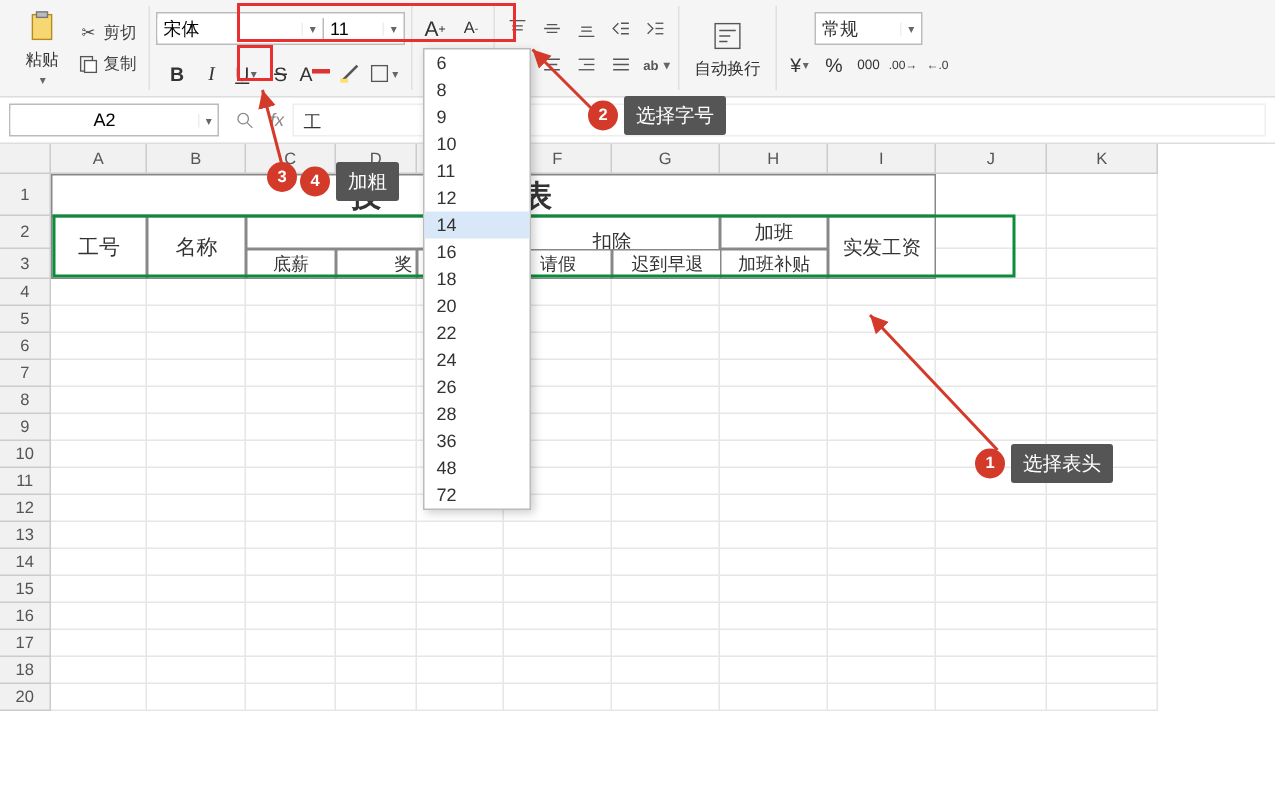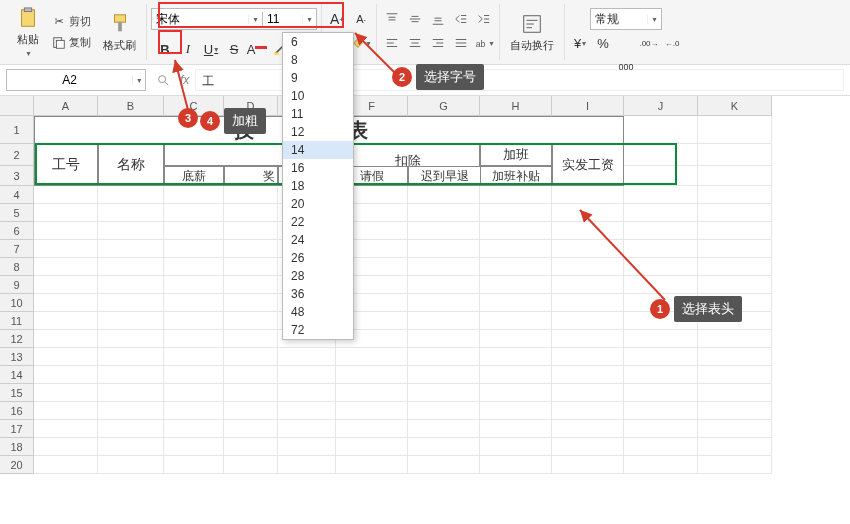--- a/index.html
+++ b/index.html
@@ -81,29 +81,20 @@
         <div class="r-btn">
           <span class="ic">
             <svg class="icon" viewBox="0 0 16 16">
                 <rect x="2" y="2" width="9" height="11" fill="none" stroke="#555"></rect>
                 <rect x="5" y="5" width="9" height="9" fill="#fff" stroke="#555"></rect>
               </svg>
           </span>
           <span>复制</span>
         </div>
       </div>
-      <div class="big-btn">
-        <span class="big-ic">
-          <svg class="icon-lg" viewBox="0 0 24 24">
-              <rect x="6" y="2" width="12" height="8" fill="#f7d774" stroke="#b58b1e"></rect>
-              <rect x="10" y="10" width="4" height="10" fill="#999"></rect>
-            </svg>
-        </span>
-        <span>格式刷</span>
-      </div>
     </div>
 
     <div class="ribbon-group" style="height:56px; justify-content:space-between; padding-top:4px;">
       <div class="font-box">
         <input class="font-name" value="宋体" style="">
         <span class="font-drop">▾</span>
         <input class="font-size" value="11" style="">
         <span class="font-drop">▾</span>
       </div>
       <div class="fmt-row">
@@ -136,21 +127,21 @@
         <div class="fmt-btn" style="color:#c33;">A<span class="dd-arr">▾</span></div>
         <div class="fmt-btn">
           <svg class="icon" viewBox="0 0 16 16">
               <path d="M3 8 L8 3 L13 8 L8 13 Z" fill="#f7d774" stroke="#b58b1e"></path>
             </svg>
             <span class="dd-arr">▾</span>
         </div>
       </div>
     </div>
 
-    <div class="ribbon-group" style="height:56px; padding-top:4px;">
+    <div class="ribbon-group" style="height:56px; padding-top:4px;font-weight:bold;">
       <div style="display:flex; gap:1px;">
         <div class="fmt-btn">
             <svg class="icon" viewBox="0 0 16 16">
               <line x1="2" y1="2" x2="14" y2="2" stroke="#555"></line>
               <line x1="4" y1="6" x2="12" y2="6" stroke="#555"></line>
               <line x1="4" y1="9" x2="12" y2="9" stroke="#555"></line>
             </svg>
           </div>
         <div class="fmt-btn">
             <svg class="icon" viewBox="0 0 16 16">
@@ -234,21 +225,21 @@
     </div>
 
     <div class="ribbon-group" style="height:56px; padding-top:4px; border-right:none;">
       <div class="font-box" style="width:72px;">
         <span style="flex:1; padding:4px 4px;">常规</span>
         <span class="font-drop">▾</span>
       </div>
       <div style="display:flex; gap:1px;">
         <div class="fmt-btn">¥<span class="dd-arr">▾</span></div>
         <div class="fmt-btn">%</div>
-        <div class="fmt-btn" style="font-size:9px;margin-top:24px;">000</div>
+        <div class="fmt-btn" style="font-size:9px;">000</div>
         <div class="fmt-btn" style="font-size:8px;">.00→</div>
         <div class="fmt-btn" style="font-size:8px;">←.0</div>
       </div>
     </div>
   </div>
 
   <div class="red-box" style="left:158px; top:2px; width:186px; height:26px;"></div>
   <div class="red-box" style="left:158px; top:30px; width:24px; height:24px;"></div>
 </div>
 

